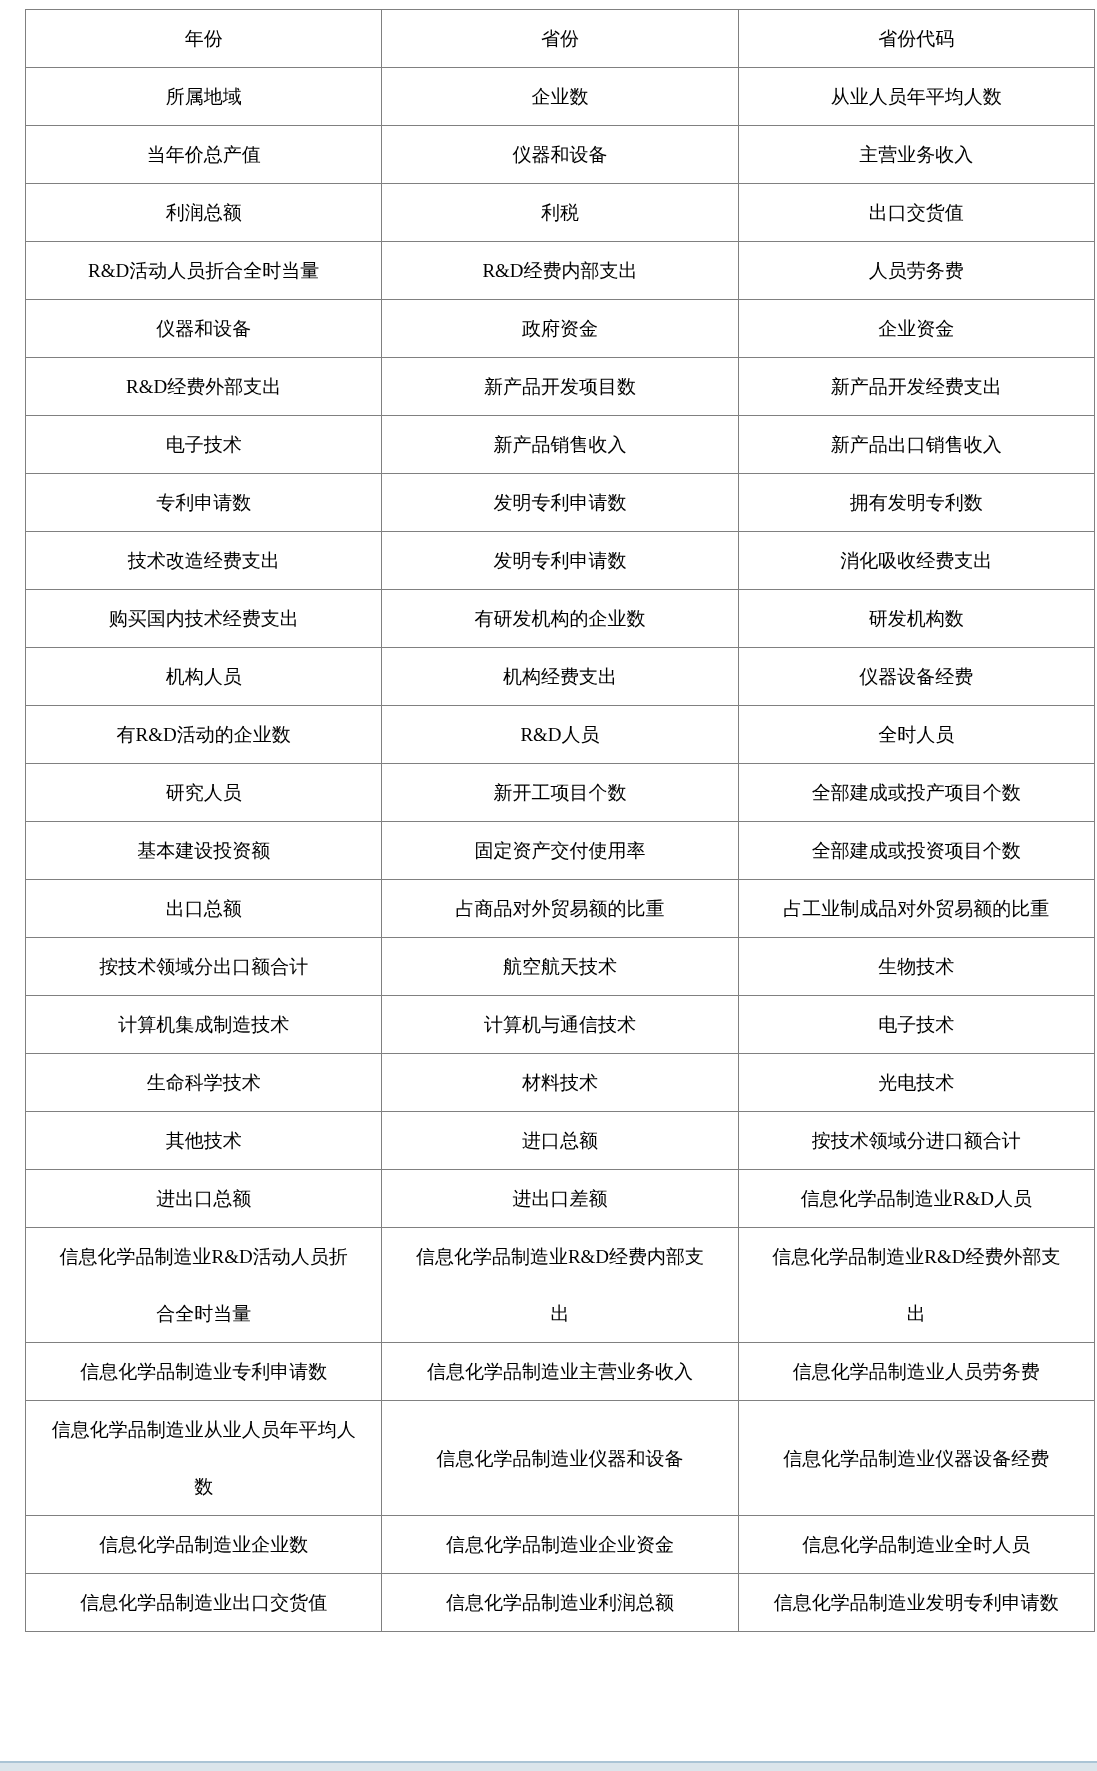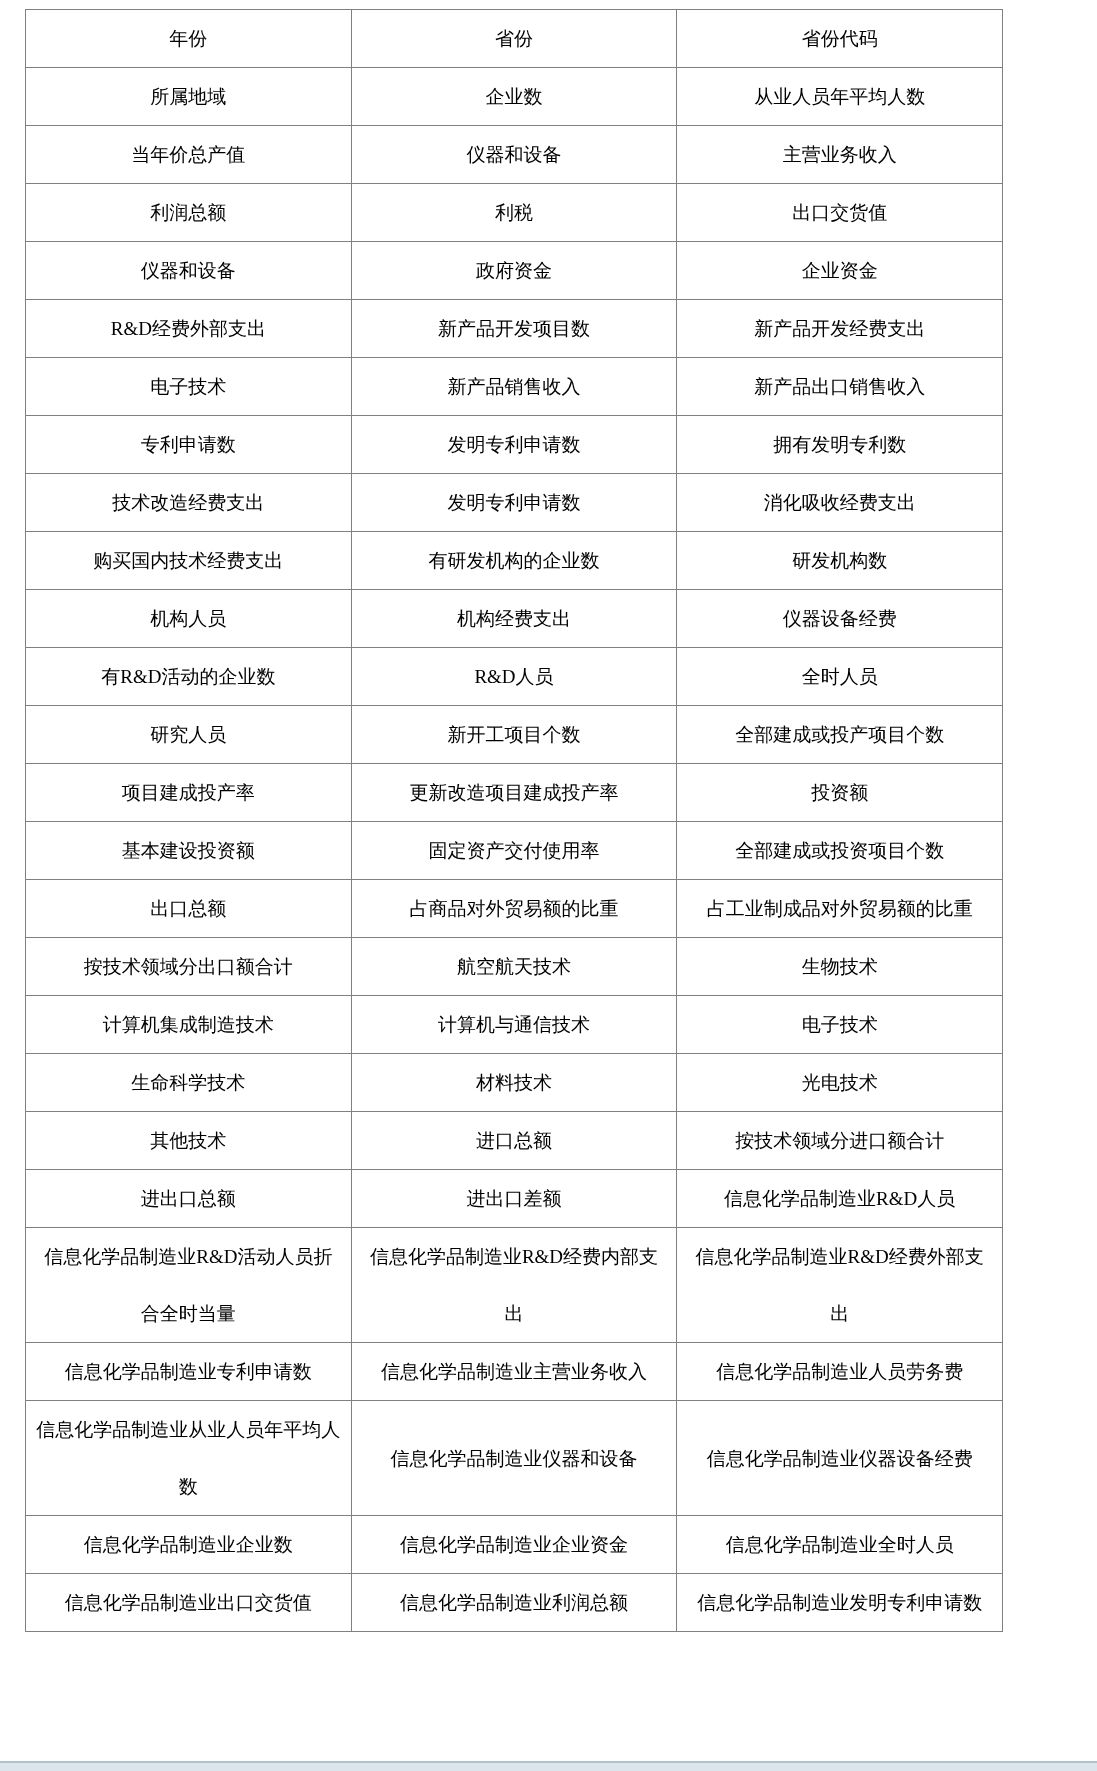--- a/index.html
+++ b/index.html
@@ -15,21 +15,21 @@
     overflow: hidden;
   }
   .table-wrap {
     position: absolute;
     left: 25px;
     top: 9px;
   }
   table.field-table {
     border-collapse: collapse;
     table-layout: fixed;
-    width: 978px;
+    width: 1070px;
   }
   table.field-table td {
     border: 1px solid #808080;
     text-align: center;
     vertical-align: middle;
     font-size: 19px;
     color: #000000;
     height: 57px;
     line-height: 57px;
     padding: 0 6px;
@@ -67,20 +67,25 @@
           <td>当年价总产值</td>
           <td>仪器和设备</td>
           <td>主营业务收入</td>
         </tr>
         <tr>
           <td>利润总额</td>
           <td>利税</td>
           <td>出口交货值</td>
         </tr>
         <tr>
+          <td>R&amp;D活动人员折合全时当量</td>
+          <td>R&amp;D经费内部支出</td>
+          <td>人员劳务费</td>
+        </tr>
+        <tr>
           <td>仪器和设备</td>
           <td>政府资金</td>
           <td>企业资金</td>
         </tr>
         <tr>
           <td>R&amp;D经费外部支出</td>
           <td>新产品开发项目数</td>
           <td>新产品开发经费支出</td>
         </tr>
         <tr>
@@ -110,25 +115,20 @@
         </tr>
         <tr>
           <td>有R&amp;D活动的企业数</td>
           <td>R&amp;D人员</td>
           <td>全时人员</td>
         </tr>
         <tr>
           <td>研究人员</td>
           <td>新开工项目个数</td>
           <td>全部建成或投产项目个数</td>
-        </tr>
-        <tr>
-          <td>项目建成投产率</td>
-          <td>更新改造项目建成投产率</td>
-          <td>投资额</td>
         </tr>
         <tr>
           <td>基本建设投资额</td>
           <td>固定资产交付使用率</td>
           <td>全部建成或投资项目个数</td>
         </tr>
         <tr>
           <td>出口总额</td>
           <td>占商品对外贸易额的比重</td>
           <td>占工业制成品对外贸易额的比重</td>

